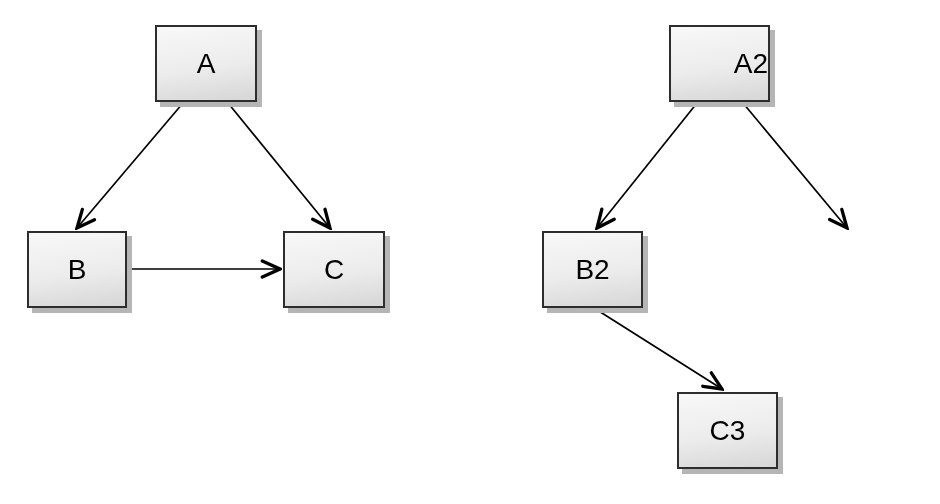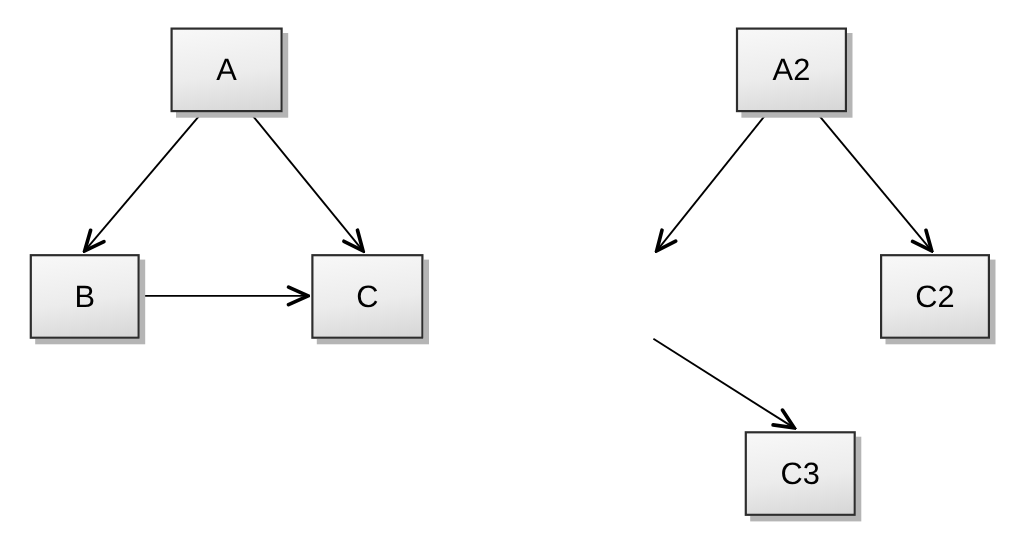--- a/index.html
+++ b/index.html
@@ -32,21 +32,21 @@
   .node .label {
     font-size: 28px;
     color: #000000;
     line-height: 1;
     user-select: none;
   }
   
   .pos-a  { left: 155px; top: 25px;  width: 102px; }
   .pos-b  { left: 27px;  top: 231px; width: 100px; }
   .pos-c  { left: 283px; top: 231px; width: 102px; }
-  .pos-a2 { left: 669px; top: 25px;  }
+  .pos-a2 { left: 669px; top: 25px; justify-content: flex-end;  }
   .pos-b2 { left: 542px; top: 231px; }
   .pos-c2 { left: 800px; top: 231px; width: 100px; }
   .pos-c3 { left: 677px; top: 392px; text-align: center; }
 </style>
 </head>
 <body>
 
 <div class="canvas">
 
   <svg class="edges-layer" width="940" height="504" viewBox="0 0 940 504" xmlns="http://www.w3.org/2000/svg">
@@ -69,20 +69,20 @@
   <div class="node pos-b">
     <span class="label">B</span>
   </div>
   <div class="node pos-c">
     <span class="label">C</span>
   </div>
 
   <div class="node pos-a2">
     <span class="label">A2</span>
   </div>
-  <div class="node pos-c2">
-    <span class="label">C2</span>
+  <div class="node pos-b2">
+    <span class="label">B2</span>
   </div>
   <div class="node pos-c3">
     <span class="label">C3</span>
   </div>
 
 </div>
 
 </body></html>

